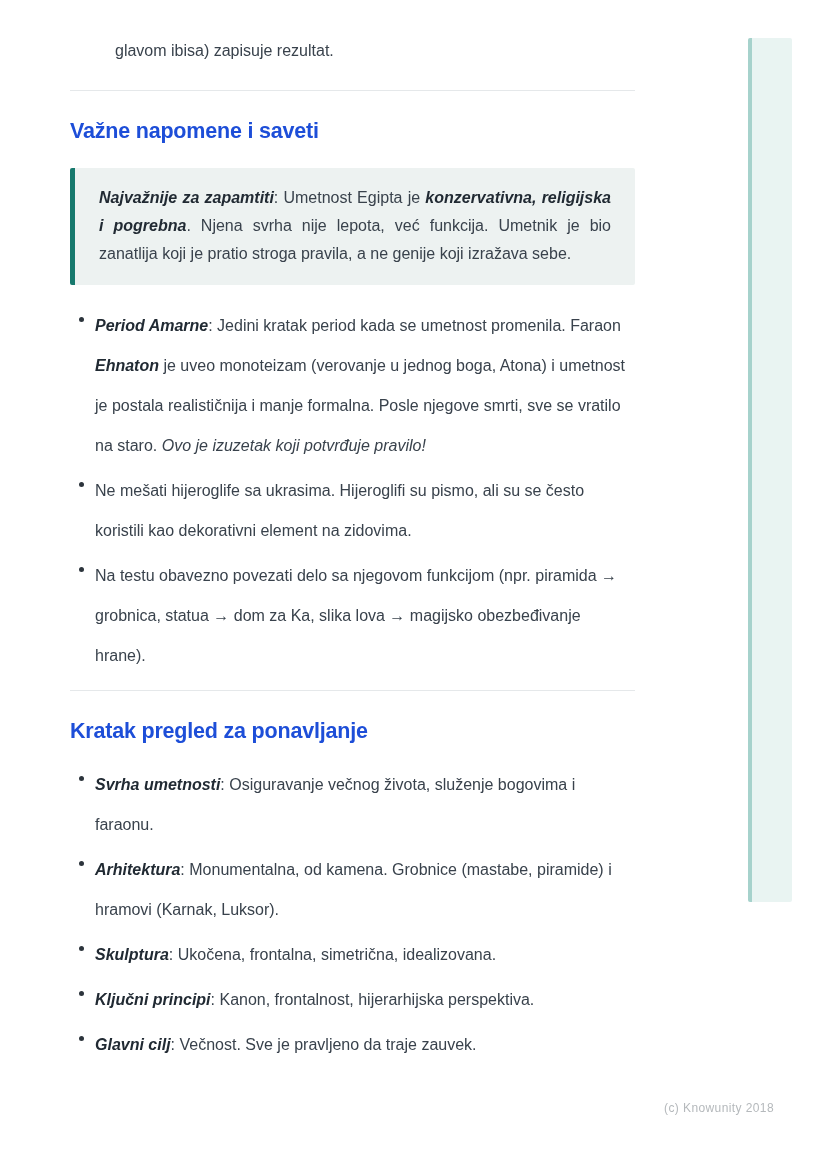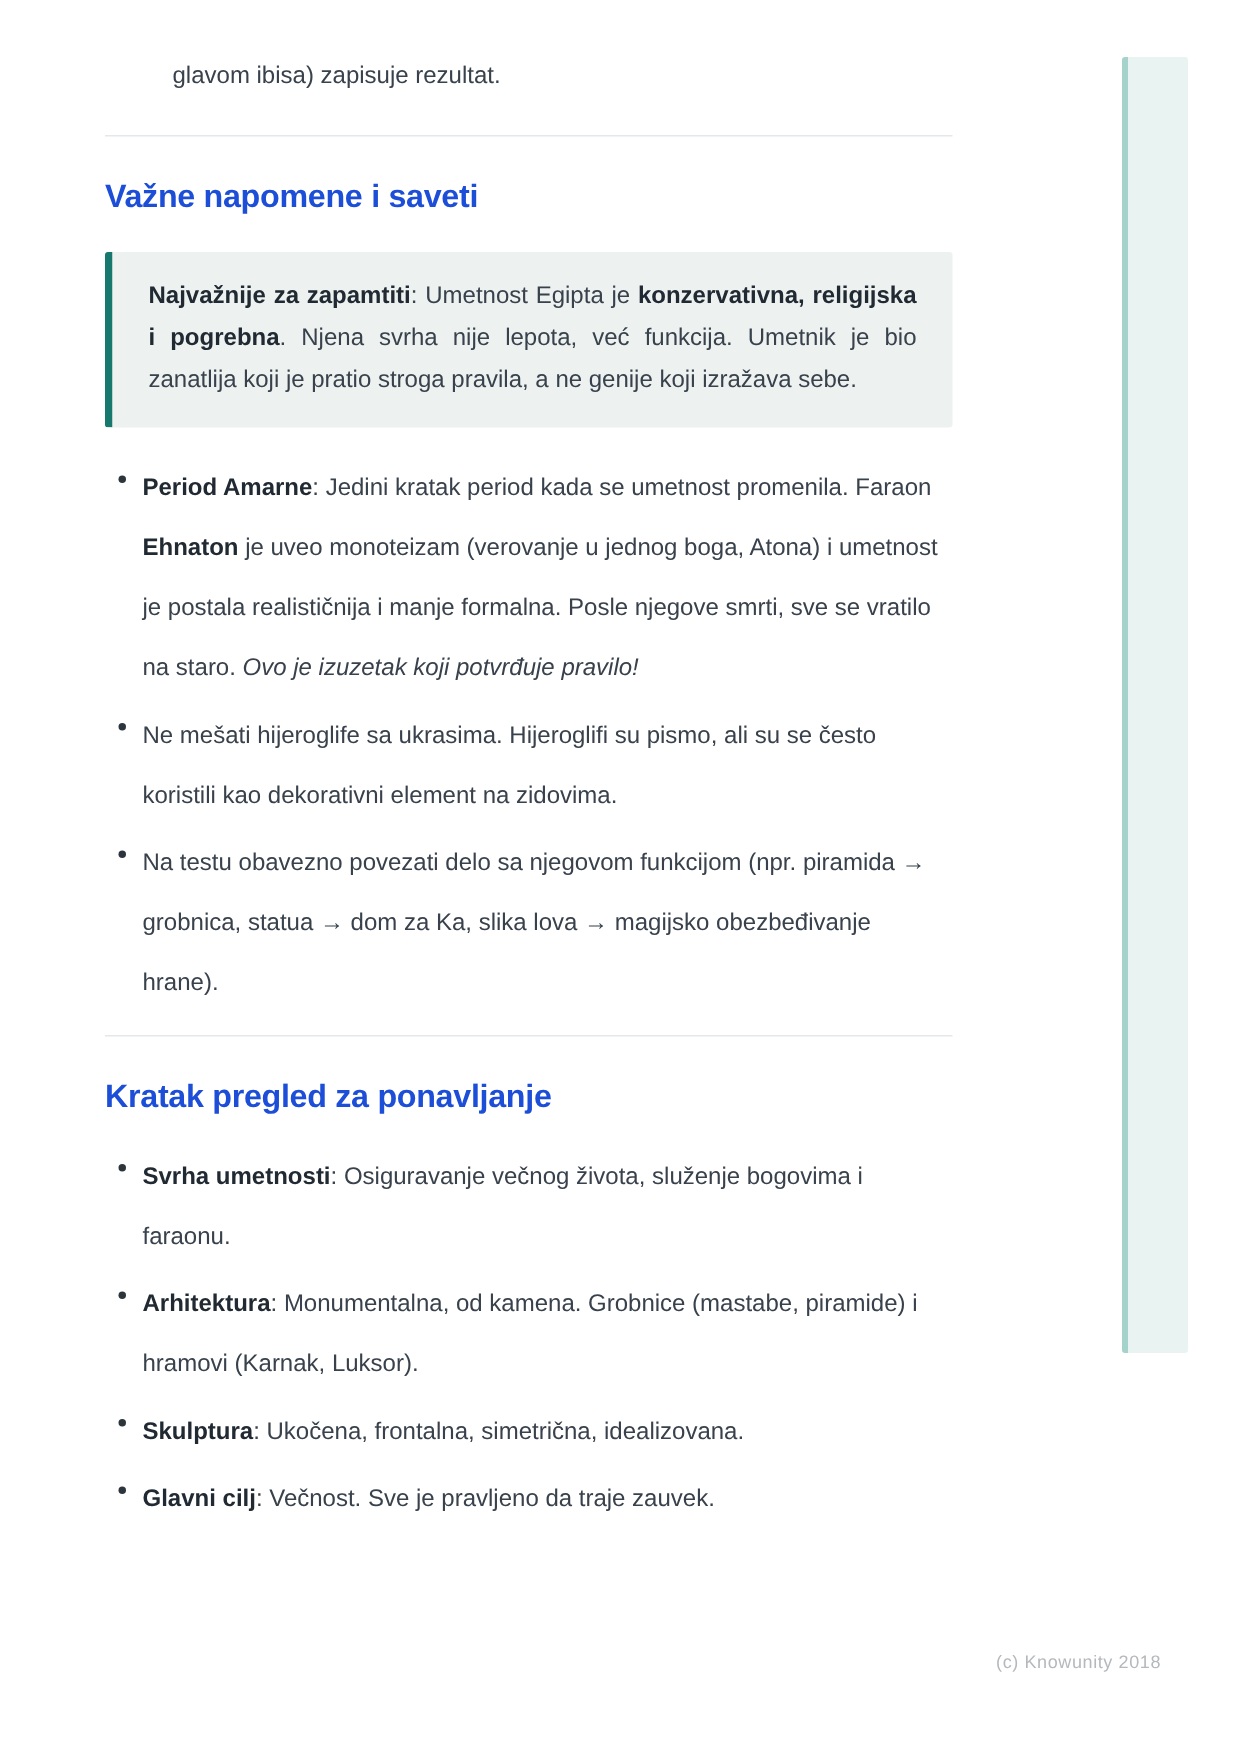--- a/index.html
+++ b/index.html
@@ -62,21 +62,21 @@
     margin-bottom: 5px;
   }
   ul.notes li::before {
     content: "";
     position: absolute;
     left: 9px; top: 11px;
     width: 5px; height: 5px;
     border-radius: 50%;
     background: #2c343c;
   }
-  .b { font-weight: 700; color: #212a33; }
+  .b { font-weight: 700; color: #212a33; font-style: italic; }
   .i { font-style: italic; }
   .side-strip {
     position: absolute;
     left: 748px; top: 38px;
     width: 40px; height: 864px;
     background: #e9f4f2;
     border-left: 4px solid #a6d2cc;
     border-radius: 2px;
   }
   .footer {
@@ -111,20 +111,21 @@
       </ul>
 
     <hr class="divider second">
 
     <h2 class="section-heading">Kratak pregled za ponavljanje</h2>
 
     <ul class="notes">
         <li><span class="b">Svrha umetnosti</span><span>: Osiguravanje večnog života, služenje bogovima i faraonu.</span></li>
         <li><span class="b">Arhitektura</span><span>: Monumentalna, od kamena. Grobnice (mastabe, piramide) i hramovi (Karnak, Luksor).</span></li>
         <li><span class="b">Skulptura</span><span>: Ukočena, frontalna, simetrična, idealizovana.</span></li>
+        <li><span class="b">Ključni principi</span><span>: Kanon, frontalnost, hijerarhijska perspektiva.</span></li>
         <li><span class="b">Glavni cilj</span><span>: Večnost. Sve je pravljeno da traje zauvek.</span></li>
       </ul>
 
   </div>
 
   <div class="side-strip"></div>
 
   <div class="footer">(c) Knowunity 2018</div>
 
 </div>

